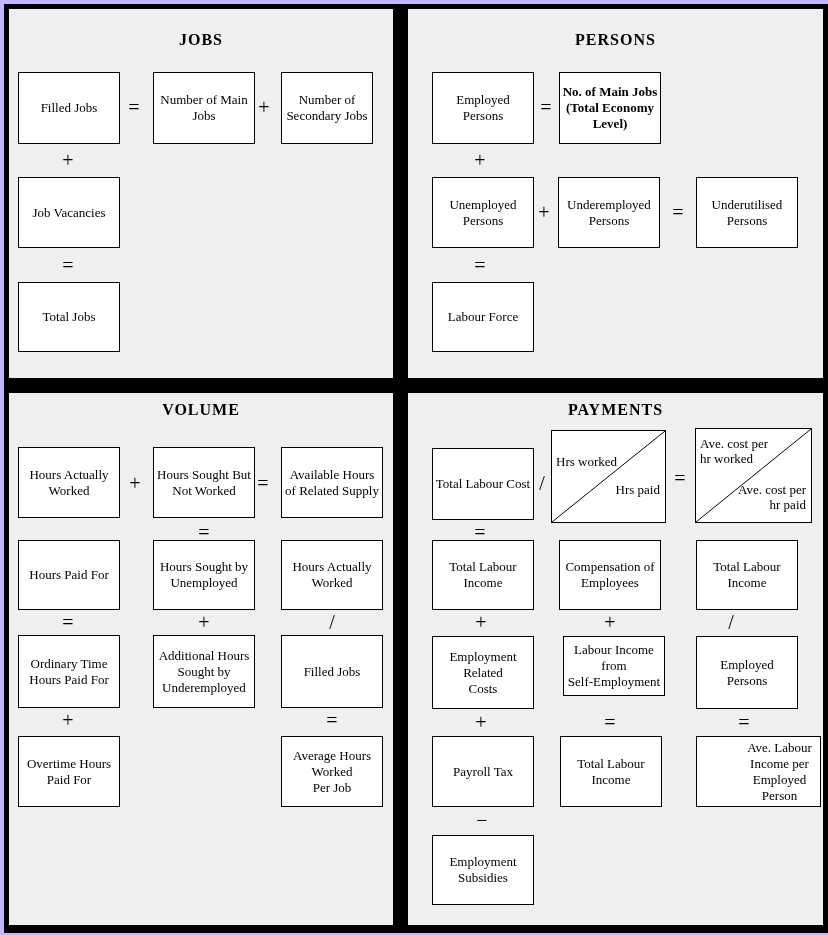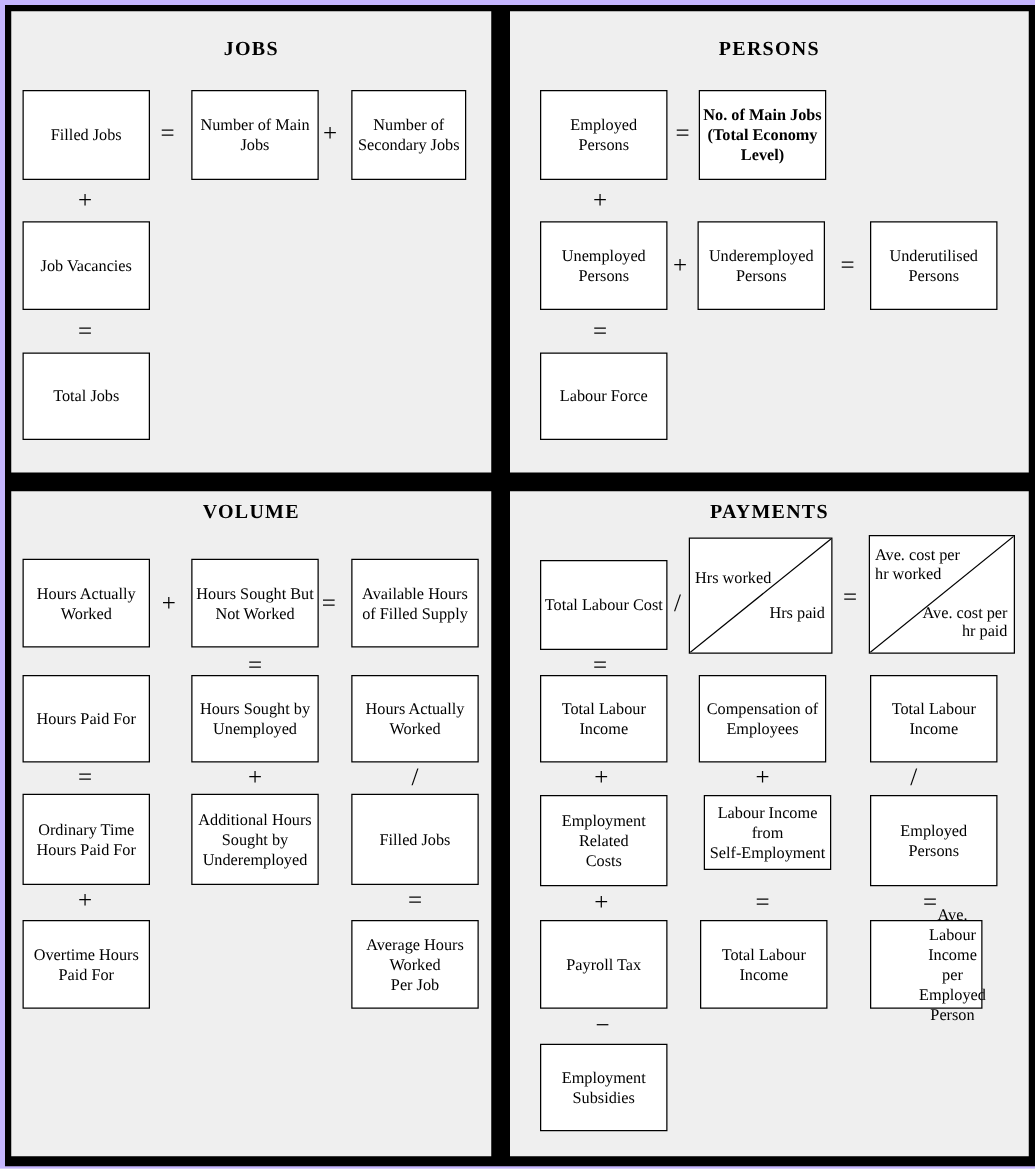--- a/index.html
+++ b/index.html
@@ -77,21 +77,21 @@
 
     <div class="quad" id="quad-volume">
       <div class="qtitle bottomrow">VOLUME</div>
       <div class="box" style="left:9px;top:54px;width:102px;height:71px;">Hours Actually
 Worked</div>
       <span class="op" style="left:126px;top:90px;">+</span>
       <div class="box" style="left:144px;top:54px;width:102px;height:71px;">Hours Sought But
 Not Worked</div>
       <span class="op" style="left:254px;top:90px;">=</span>
       <div class="box" style="left:272px;top:54px;width:102px;height:71px;">Available Hours
-of Filled Supply</div>
+of Related Supply</div>
       <span class="op" style="left:195px;top:139px;">=</span>
       <div class="box" style="left:9px;top:147px;width:102px;height:70px;">Hours Paid For</div>
       <div class="box" style="left:144px;top:147px;width:102px;height:70px;">Hours Sought by
 Unemployed</div>
       <div class="box" style="left:272px;top:147px;width:102px;height:70px;">Hours Actually
 Worked</div>
       <span class="op" style="left:59px;top:229px;">=</span>
       <span class="op" style="left:195px;top:229px;">+</span>
       <span class="op" style="left:323px;top:229px;">/</span>
       <div class="box" style="left:9px;top:242px;width:102px;height:73px;">Ordinary Time
@@ -150,21 +150,21 @@
       <div class="box" style="left:155px;top:243px;width:102px;height:60px;">Labour Income
 from
 Self-Employment</div>
       <div class="box" style="left:288px;top:243px;width:102px;height:73px;">Employed Persons</div>
       <span class="op" style="left:73px;top:329px;">+</span>
       <span class="op" style="left:202px;top:329px;">=</span>
       <span class="op" style="left:336px;top:329px;">=</span>
       <div class="box" style="left:24px;top:343px;width:102px;height:71px;">Payroll Tax</div>
       <div class="box" style="left:152px;top:343px;width:102px;height:71px;">Total Labour
 Income</div>
-      <div class="box" style="left:288px;top:343px;width:90px;height:71px;padding-left:44px;">Ave. Labour
+      <div class="box" style="left:288px;top:343px;width:125px;height:71px;padding-left:44px;">Ave. Labour
 Income per
 Employed Person</div>
       <span class="op" style="left:74px;top:427px;">−</span>
       <div class="box" style="left:24px;top:442px;width:102px;height:70px;">Employment
 Subsidies</div>
     </div>
 
   </div>
 </div>
 

